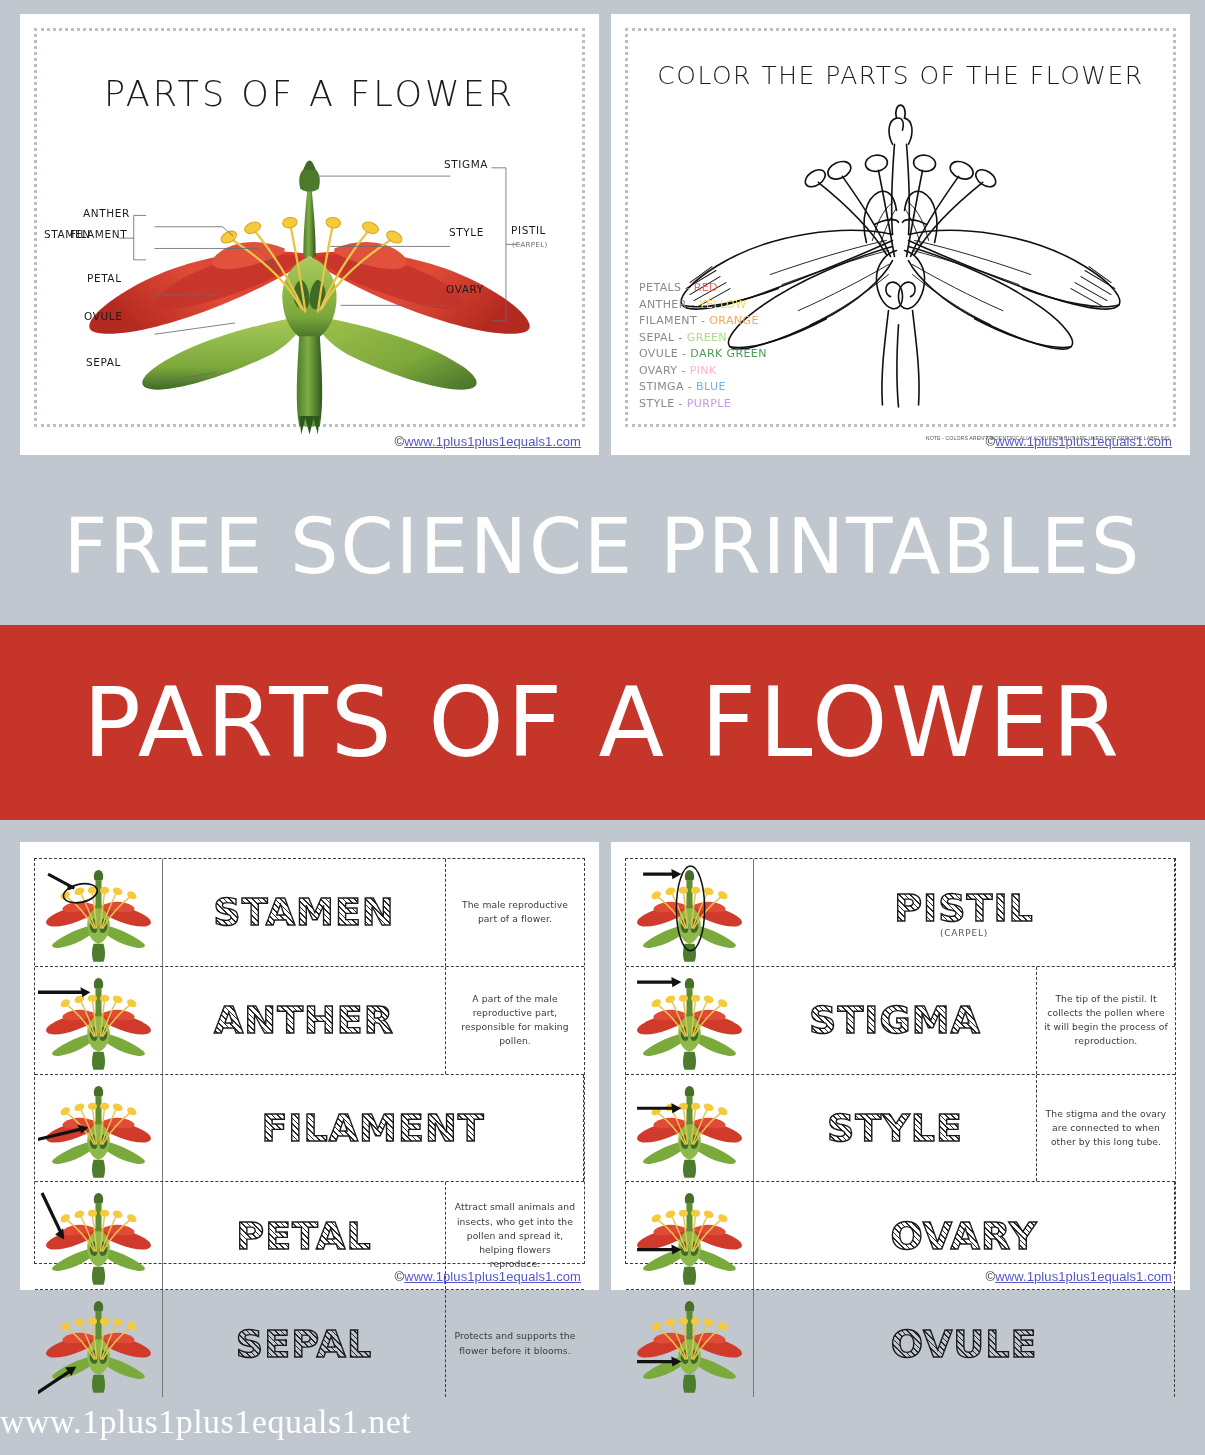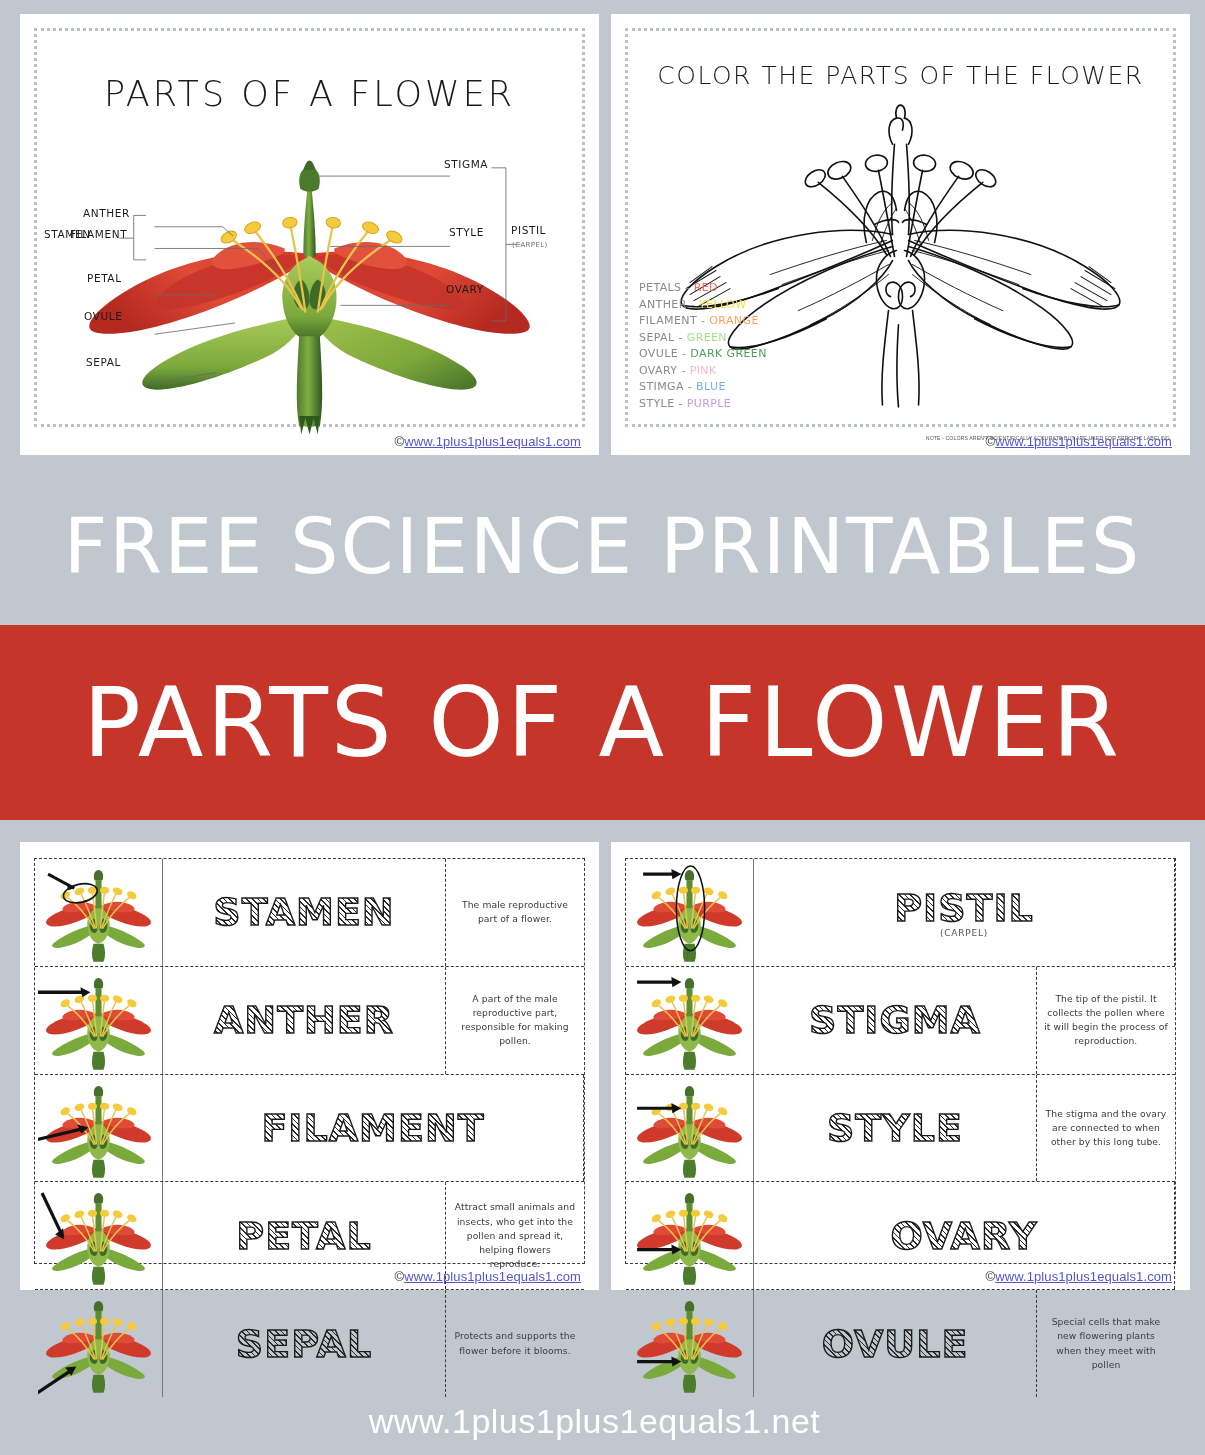--- a/index.html
+++ b/index.html
@@ -224,23 +224,22 @@
     line-height: 1.55;
     color: #3b3b3b;
     text-align: center;
     letter-spacing: .1px;
   }
 
   
   .footer {
     position: absolute;
     left: 0; right: 16px; bottom: 14px;
-    text-align: center;
     color: #ffffff;
-    font-family: Liberation Sans, sans-serif;
+    font-family: Liberation Serif, serif;
     font-weight: 300;
     font-size: 34px;
     letter-spacing: .5px;
   }
 </style>
 </head>
 <body>
 
 <div class="printables-row">
 
@@ -961,23 +960,20 @@
             <path d="M8 68 L48 68" stroke="#111" stroke-width="3.2" fill="none"></path>
             <path d="M52 68 L42 63 L43 73 Z" fill="#111"></path>
           </svg>
         </div>
         <div class="cell-word">
           <span class="word-wrap">
             <span class="word">OVULE</span>
             <span class="word-outline" aria-hidden="true">OVULE</span>
           </span>
         </div>
-        <div class="cell-def">
-          <span class="def-text">Special cells that make new flowering plants when they meet with pollen</span>
-        </div>
       </div>
 
     </div>
     <div class="copyright">
       <span class="c-mark">©</span><span class="c-link">www.1plus1plus1equals1.com</span>
     </div>
   </div>
 </div>
 
 <div class="footer">www.1plus1plus1equals1.net</div>

